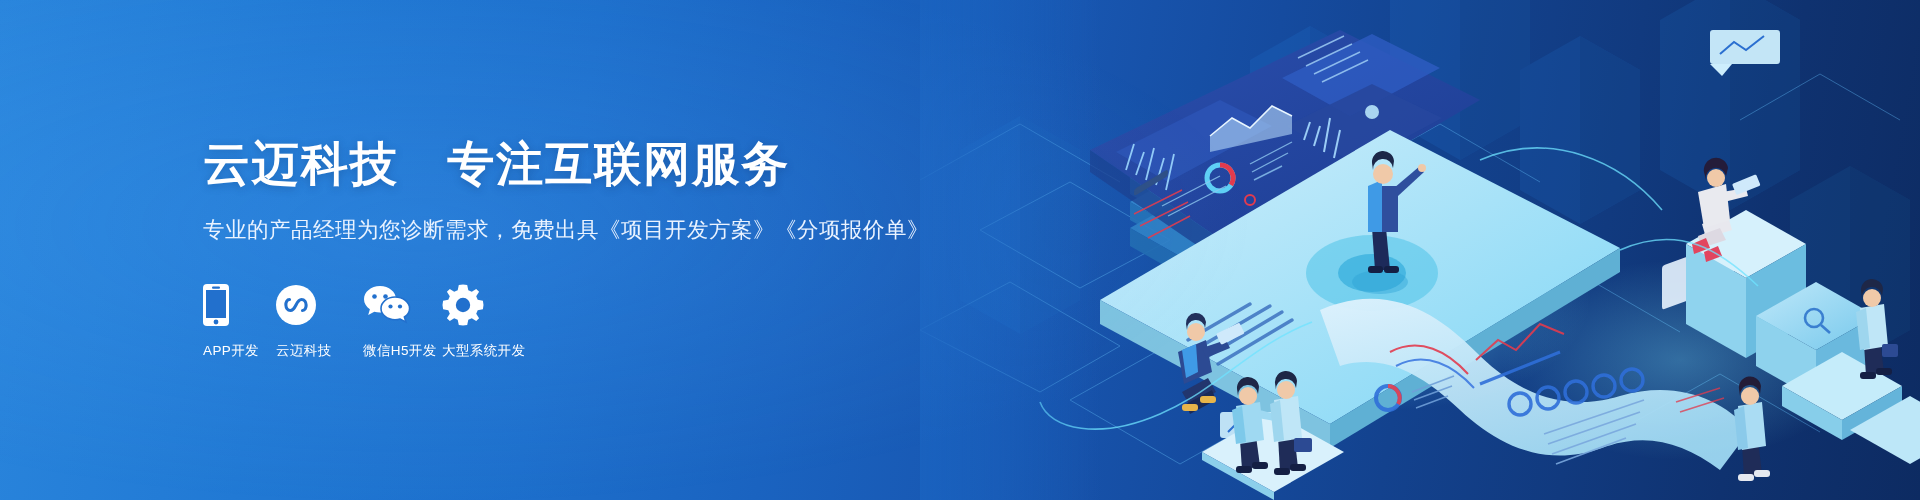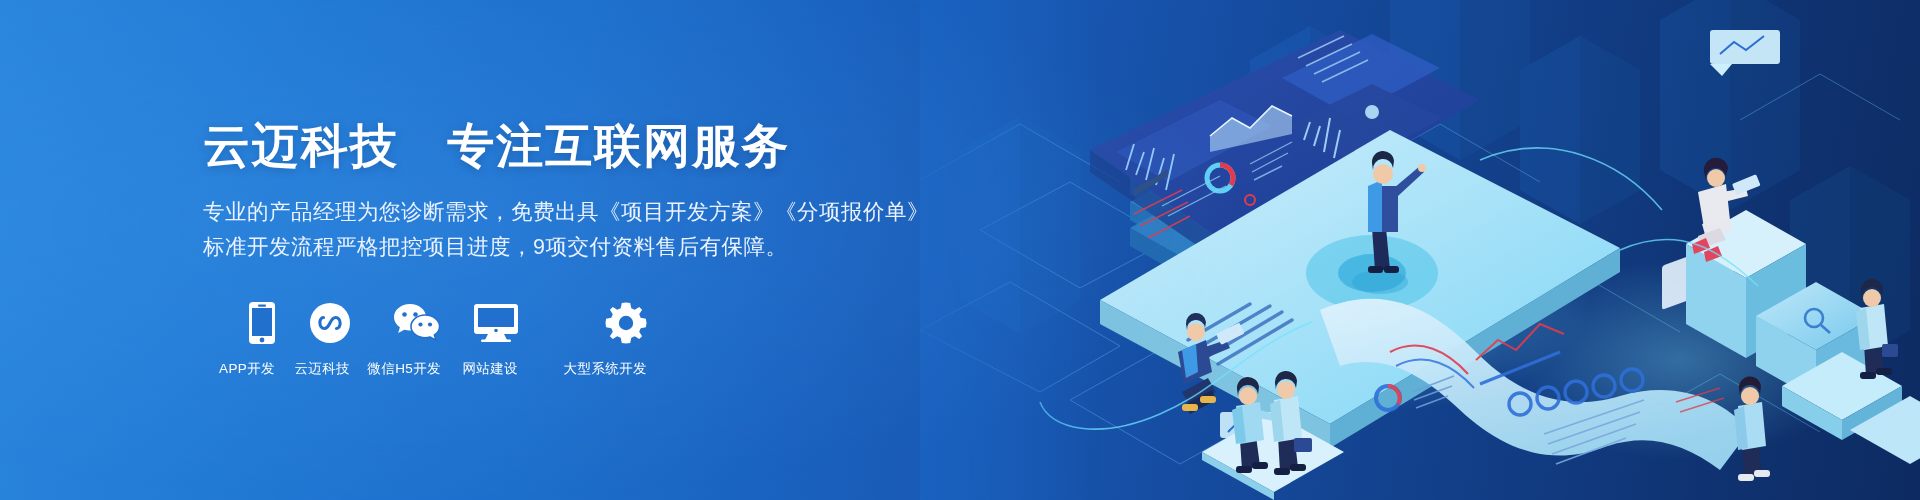--- a/index.html
+++ b/index.html
@@ -79,21 +79,21 @@
 
   
   .services {
     display: flex;
     align-items: flex-end;
     gap: 0;
   }
   .service {
     display: flex;
     flex-direction: column;
-    align-items: flex-end;
+    align-items: flex-start;
     width: 72px;
     margin-right: 1px;
   }
   .service:nth-child(2) { width: 74px; }
   .service:nth-child(3) { width: 78px; margin-left: 12px; }
   .service:nth-child(4) { width: 76px; }
   .service:nth-child(5) { width: 96px; margin-left: 32px; }
   .svc-icon {
     height: 46px;
     display: flex; align-items: center; justify-content: center;
@@ -439,21 +439,20 @@
   <div class="content">
 
     <div class="headline">
       <span>云迈科技</span>
       <span class="gap"></span>
       <span>专注互联网服务</span>
     </div>
 
     <div class="sub-wrap">
       <div class="subline">专业的产品经理为您诊断需求，免费出具《项目开发方案》《分项报价单》</div>
-      <div class="subline">标准开发流程严格把控项目进度，9项交付资料售后有保障。</div>
     </div>
 
     <div class="services">
 
       <div class="service">
         <span class="svc-icon">
           <svg width="26" height="42" viewBox="0 0 26 42">
             <rect x="0" y="0" width="26" height="42" rx="4" fill="#fff"></rect>
             <rect x="3" y="6" width="20" height="28" fill="#2270cd"></rect>
             <rect x="9" y="2.6" width="8" height="2.2" rx="1.1" fill="#2270cd"></rect>
@@ -483,32 +482,20 @@
             <path d="M32,13 C24.3,13 18,18.1 18,24.4 C18,30.7 24.3,35.8 32,35.8
                      C33.8,35.8 35.6,35.5 37.2,35 L43,38.2 L41.4,33 C44.5,30.9 46.6,27.9 46.6,24.4
                      C46.6,18.1 40,13 32,13 Z" fill="#fff" stroke="#2270cd" stroke-width="1.6"></path>
             <circle cx="27.5" cy="22.5" r="2.1" fill="#2270cd"></circle>
             <circle cx="37" cy="22.5" r="2.1" fill="#2270cd"></circle>
           </svg>
         </span>
         <span class="svc-label">微信H5开发</span>
       </div>
 
-      <div class="service">
-        <span class="svc-icon">
-          <svg width="44" height="38" viewBox="0 0 44 38">
-            <rect x="0" y="0" width="44" height="30" rx="3" fill="#fff"></rect>
-            <rect x="4" y="4" width="36" height="19" fill="#2270cd"></rect>
-            <circle cx="22" cy="26.5" r="1.8" fill="#2270cd"></circle>
-            <path d="M14,30 L30,30 L33,36 L11,36 Z" fill="#fff"></path>
-            <rect x="7" y="35.4" width="30" height="2.6" rx="1.3" fill="#fff"></rect>
-          </svg>
-        </span>
-        <span class="svc-label">网站建设</span>
-      </div>
 
       <div class="service">
         <span class="svc-icon">
           <svg width="42" height="42" viewBox="0 0 42 42">
             <path d="M21,0.5 L25.2,1.1 L26.3,6.3 L29.8,7.8 L34.2,4.9 L37.1,7.8 L34.2,12.2
                      L35.7,15.7 L40.9,16.8 L41.5,21 L40.9,25.2 L35.7,26.3 L34.2,29.8
                      L37.1,34.2 L34.2,37.1 L29.8,34.2 L26.3,35.7 L25.2,40.9 L21,41.5
                      L16.8,40.9 L15.7,35.7 L12.2,34.2 L7.8,37.1 L4.9,34.2 L7.8,29.8
                      L6.3,26.3 L1.1,25.2 L0.5,21 L1.1,16.8 L6.3,15.7 L7.8,12.2
                      L4.9,7.8 L7.8,4.9 L12.2,7.8 L15.7,6.3 L16.8,1.1 Z" fill="#fff"></path>

